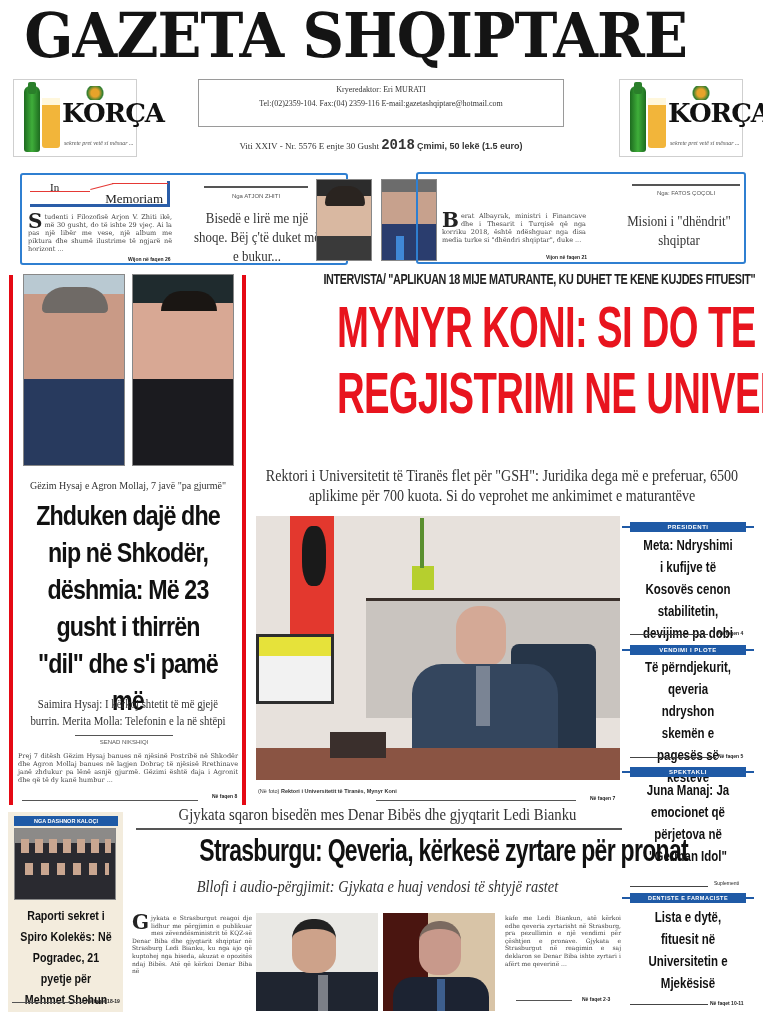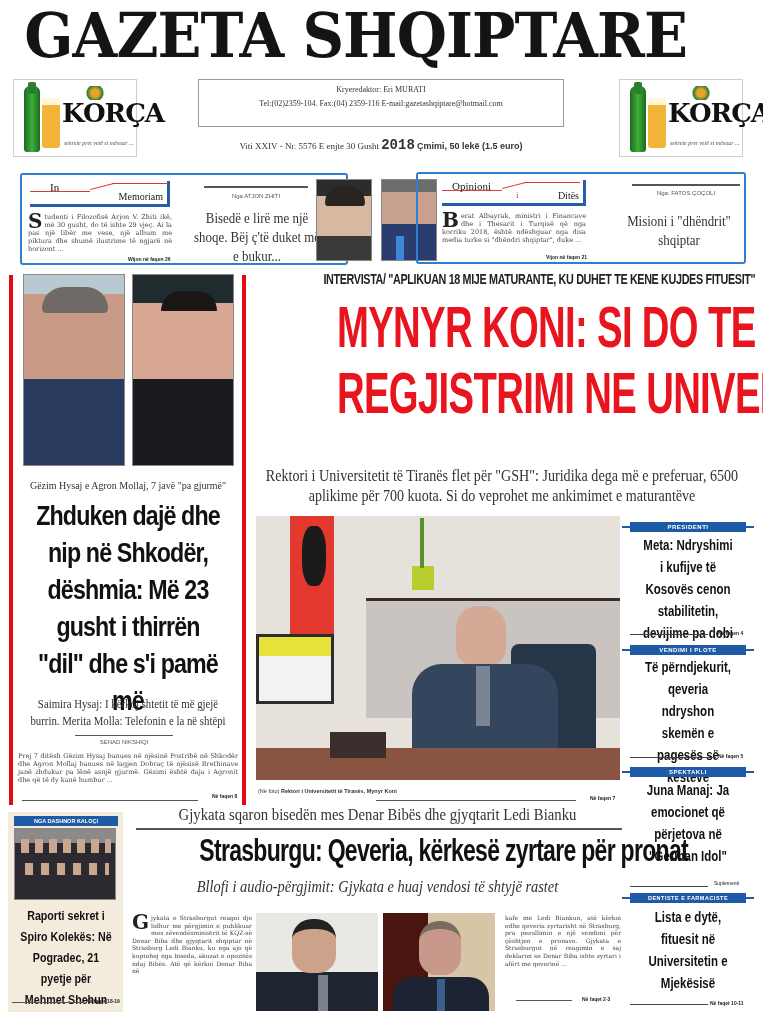--- a/index.html
+++ b/index.html
@@ -26,21 +26,21 @@
   #issue-line { left: 198px; top: 137px; width: 366px; text-align: center; font-size: 9px; color: #333; }
   #issue-line b { font-family: Liberation Mono, monospace; font-weight: bold; font-size: 14px; }
   #price { font-family: "Liberation Sans", sans-serif; font-weight: bold; }
 
   
   .blue-box { border: 2px solid #2f7fd1; border-radius: 3px; }
   #box-left { left: 20px; top: 173px; width: 328px; height: 92px; }
   #box-right { left: 416px; top: 172px; width: 330px; height: 92px; }
   .section-tag { position: absolute; width: 140px; height: 26px; border-right: 3px solid #2a5da8; border-bottom: 3px solid #2a5da8; }
   .section-tag .t1 { position: absolute; left: 20px; top: 0px; font-size: 11px; color: #222; }
-  .section-tag .t2 { position: absolute; right: 4px; top: 10px; font-size: 10px; color: #222; }
+  .section-tag .t2 { position: absolute; right: 4px; top: 10px; font-size: 13px; color: #222; }
   .section-tag .red1 { position: absolute; left: 0; top: 10px; width: 60px; height: 1px; background: #e53935; }
   .section-tag .red2 { position: absolute; left: 82px; top: 2px; width: 56px; height: 1px; background: #e53935; }
   .section-tag .red3 { position: absolute; left: 60px; top: 5px; width: 24px; height: 1px; background: #e53935; transform: rotate(-14deg); }
   .body-small { position: absolute; font-size: 6.5px; line-height: 8px; color: #444; text-align: justify; font-family: "DejaVu Serif", serif; }
   .dropcap { float: left; font-size: 20px; line-height: 16px; font-weight: bold; margin-right: 2px; color: #222; font-family: "DejaVu Serif", serif; }
   .jump { position: absolute; font-family: "Liberation Sans", sans-serif; font-weight: bold; font-size: 5px; color: #222; }
   .byline-rule { position: absolute; height: 2px; background: #555; }
   .byline { position: absolute; font-size: 6px; color: #555; font-family: "Liberation Sans", sans-serif; text-align: center; }
   .teaser-serif { position: absolute; text-align: center; font-size: 15px; line-height: 19px; color: #333; font-family: "Liberation Serif", serif; transform: scaleX(0.86); transform-origin: center; }
 
@@ -123,28 +123,20 @@
 </div>
 
 <div class="photo" style="left:316px;top:179px;width:56px;height:82px;background:linear-gradient(180deg,#2c2c2c 0 20%,#d9b8a1 20% 70%,#3a3a3a 70%);">
   <div style="position:absolute;left:8px;top:6px;width:40px;height:20px;background:#2a2420;border-radius:20px 20px 4px 4px;"></div>
 </div>
 <div class="photo" style="left:381px;top:179px;width:56px;height:82px;background:linear-gradient(180deg,#6c6c6c 0 15%,#c7a18d 15% 55%,#2a3d6e 55%);">
   <div style="position:absolute;left:14px;top:56px;width:8px;height:26px;background:#3f87d6;"></div>
 </div>
 
 <div id="box-right" class="abs blue-box">
-  <div class="section-tag" style="left:24px;top:6px;width:144px;">
-    <span class="red1"></span>
-    <span class="red3"></span>
-    <span class="red2"></span>
-    <span class="t1" style="left:10px;">Opinioni</span>
-    <span style="position:absolute;left:74px;top:10px;font-size:9px;color:#e53935;">i</span>
-    <span class="t2">Ditës</span>
-  </div>
   <div class="body-small" style="left:24px;top:38px;width:144px;">
     <span class="dropcap">B</span><span>erat Albayrak, ministri i Financave dhe i Thesarit i Turqisë që nga korriku 2018, është ndëshguar nga disa media turke si "dhëndri shqiptar", duke ...</span>
   </div>
   <div class="jump" style="left:128px;top:80px;">Vijon në faqen 21</div>
   <div class="byline-rule" style="left:214px;top:10px;width:108px;"></div>
   <div class="byline" style="left:214px;top:16px;width:108px;">Nga: FATOS ÇOÇOLI</div>
   <div class="teaser-serif" style="left:196px;top:38px;width:130px;">Misioni i "dhëndrit" shqiptar</div>
 </div>
 
 <div id="left-col-border-l" class="abs"></div>

